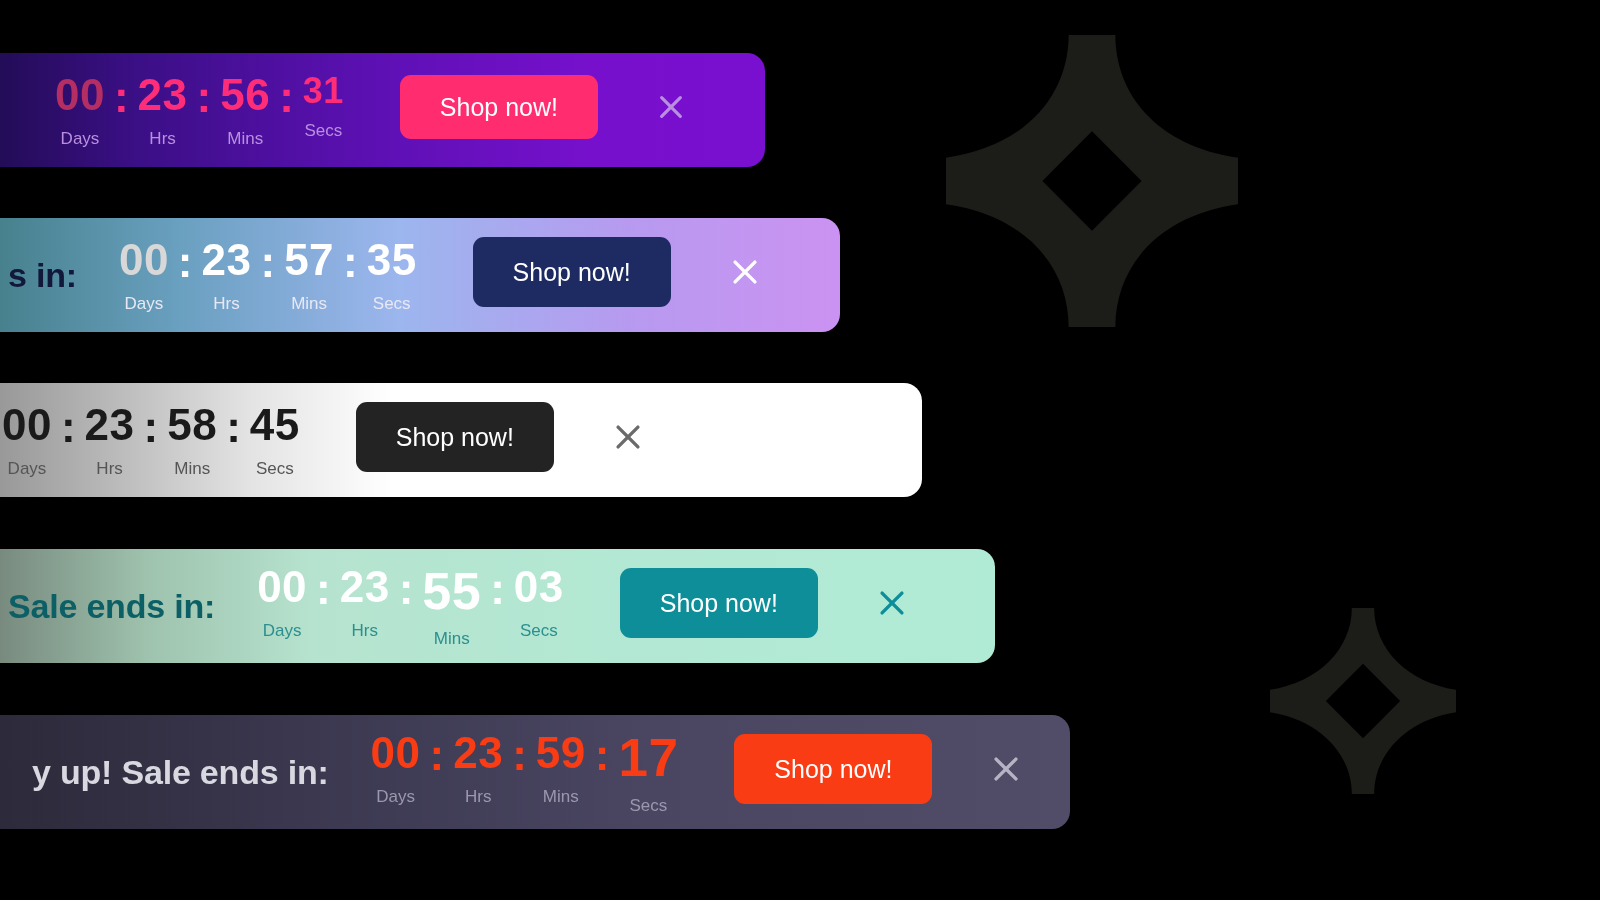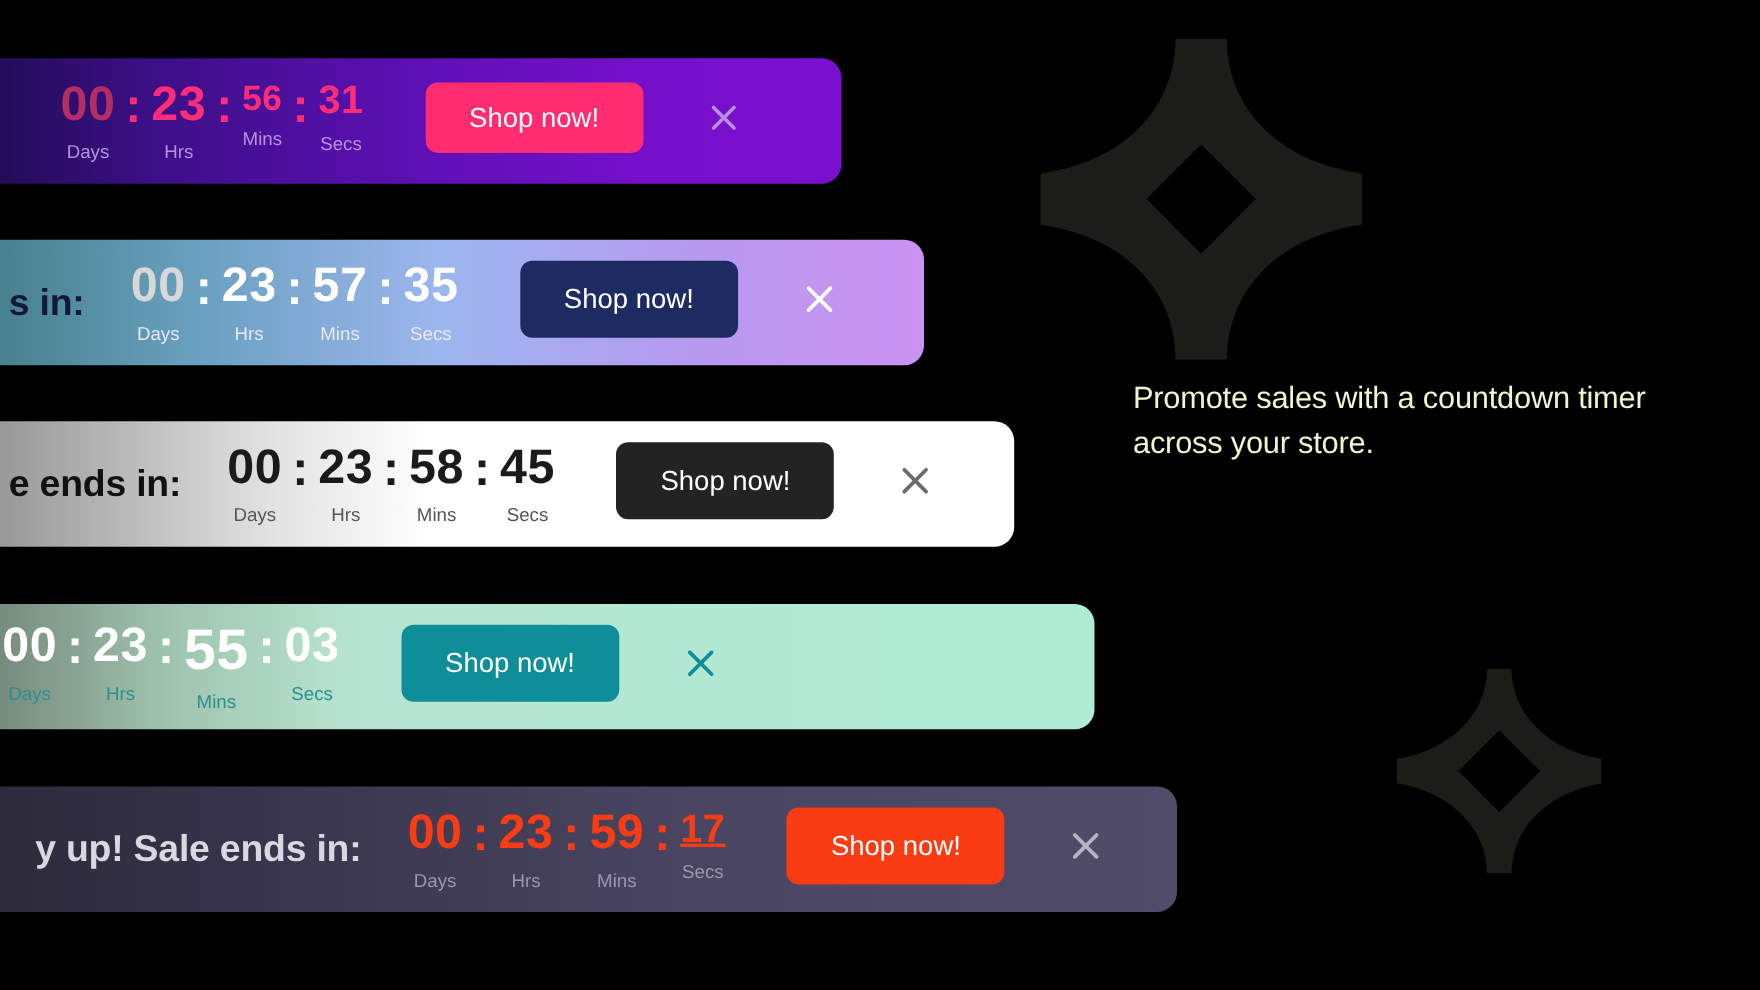--- a/index.html
+++ b/index.html
@@ -145,21 +145,21 @@
             <span class="unit-val" style="color: rgb(181, 46, 99); font-size: 44px;">00</span>
             <span class="unit-lbl" style="color: rgb(185, 143, 224); font-size: 17px; margin-top: 13px;">Days</span>
           </div>
           <span class="colon" style="color: rgb(255, 45, 120); font-size: 44px; margin-top: 2px; padding-left: 9px; padding-right: 9px;">:</span>
           <div class="unit">
             <span class="unit-val" style="color: rgb(255, 45, 120); font-size: 44px;">23</span>
             <span class="unit-lbl" style="color: rgb(185, 143, 224); font-size: 17px; margin-top: 13px;">Hrs</span>
           </div>
           <span class="colon" style="color: rgb(255, 45, 120); font-size: 44px; margin-top: 2px; padding-left: 9px; padding-right: 9px;">:</span>
           <div class="unit">
-            <span class="unit-val" style="color: rgb(255, 45, 120); font-size: 32px;">56</span>
+            <span class="unit-val" style="color: rgb(255, 45, 120); font-size: 44px;">56</span>
             <span class="unit-lbl" style="color: rgb(185, 143, 224); font-size: 17px; margin-top: 13px;">Mins</span>
           </div>
           <span class="colon" style="color: rgb(255, 45, 120); font-size: 44px; margin-top: 2px; padding-left: 9px; padding-right: 9px;">:</span>
           <div class="unit">
             <span class="unit-val" style="color: rgb(255, 45, 120); font-size: 36px;">31</span>
             <span class="unit-lbl" style="color: rgb(185, 143, 224); font-size: 17px; margin-top: 13px;">Secs</span>
           </div>
         </div>
         <button class="shop-btn" style="background: rgb(255, 45, 112); color: rgb(255, 255, 255); width: 198px; height: 64px; font-size: 25px; margin-left: 56px; margin-bottom: 6px; font-family: &quot;Liberation Sans&quot;, sans-serif;">Shop now!</button>
         <button class="close-btn" style="margin-left: 50px; margin-bottom: 6px; width: 46px; height: 46px;">
@@ -194,21 +194,20 @@
         </div>
         <button class="shop-btn" style="background: rgb(30, 43, 98); color: rgb(255, 255, 255); width: 198px; height: 70px; font-size: 25px; margin-left: 56px; margin-bottom: 6px; font-family: &quot;Liberation Sans&quot;, sans-serif;">Shop now!</button>
         <button class="close-btn" style="margin-left: 50px; margin-bottom: 6px; width: 48px; height: 48px;">
           <svg width="34" height="34" viewBox="0 0 24 24" fill="none" stroke="#ffffff" stroke-width="2.4" stroke-linecap="round" aria-hidden="true">
             <line x1="5" y1="5" x2="19" y2="19"></line>
             <line x1="19" y1="5" x2="5" y2="19"></line>
           </svg>
         </button>
       </div>
       <div class="bar" style="top: 383px; height: 114px; width: 962px; background: linear-gradient(90deg, rgb(141, 141, 141) 0%, rgb(180, 180, 180) 14%, rgb(227, 227, 227) 30%, rgb(255, 255, 255) 45%, rgb(255, 255, 255) 100%);">
-        <div class="bar-label" style="color: rgb(17, 17, 17); font-size: 34px; margin-left: 48px;">e ends in:</div>
         <div class="timer" style="margin-left: 42px;">
           <div class="unit">
             <span class="unit-val" style="color: rgb(26, 26, 26); font-size: 44px;">00</span>
             <span class="unit-lbl" style="color: rgb(85, 85, 85); font-size: 17px; margin-top: 13px;">Days</span>
           </div>
           <span class="colon" style="color: rgb(26, 26, 26); font-size: 44px; margin-top: 2px; padding-left: 9px; padding-right: 9px;">:</span>
           <div class="unit">
             <span class="unit-val" style="color: rgb(26, 26, 26); font-size: 44px;">23</span>
             <span class="unit-lbl" style="color: rgb(85, 85, 85); font-size: 17px; margin-top: 13px;">Hrs</span>
           </div>
@@ -225,20 +224,21 @@
         </div>
         <button class="shop-btn" style="background: rgb(35, 35, 35); color: rgb(255, 255, 255); width: 198px; height: 70px; font-size: 25px; margin-left: 56px; margin-bottom: 6px; font-family: &quot;Liberation Sans&quot;, sans-serif;">Shop now!</button>
         <button class="close-btn" style="margin-left: 50px; margin-bottom: 6px; width: 48px; height: 48px;">
           <svg width="34" height="34" viewBox="0 0 24 24" fill="none" stroke="#6b6b6b" stroke-width="2.4" stroke-linecap="round" aria-hidden="true">
             <line x1="5" y1="5" x2="19" y2="19"></line>
             <line x1="19" y1="5" x2="5" y2="19"></line>
           </svg>
         </button>
       </div>
       <div class="bar" style="top: 549px; height: 114px; width: 1035px; background: linear-gradient(90deg, rgb(110, 123, 114) 0%, rgb(158, 194, 173) 18%, rgb(182, 227, 207) 34%, rgb(179, 232, 211) 60%, rgb(176, 235, 214) 100%);">
+        <div class="bar-label" style="color: rgb(13, 95, 102); font-size: 34px; margin-left: 48px;">Sale ends in:</div>
         <div class="timer" style="margin-left: 42px;">
           <div class="unit">
             <span class="unit-val" style="color: rgb(255, 255, 255); font-size: 44px;">00</span>
             <span class="unit-lbl" style="color: rgb(44, 143, 143); font-size: 17px; margin-top: 13px;">Days</span>
           </div>
           <span class="colon" style="color: rgb(255, 255, 255); font-size: 44px; margin-top: 2px; padding-left: 9px; padding-right: 9px;">:</span>
           <div class="unit">
             <span class="unit-val" style="color: rgb(255, 255, 255); font-size: 44px;">23</span>
             <span class="unit-lbl" style="color: rgb(44, 143, 143); font-size: 17px; margin-top: 13px;">Hrs</span>
           </div>
@@ -273,31 +273,30 @@
             <span class="unit-val" style="color: rgb(250, 60, 20); font-size: 44px;">23</span>
             <span class="unit-lbl" style="color: rgb(154, 152, 174); font-size: 17px; margin-top: 13px;">Hrs</span>
           </div>
           <span class="colon" style="color: rgb(250, 60, 20); font-size: 44px; margin-top: 2px; padding-left: 9px; padding-right: 9px;">:</span>
           <div class="unit">
             <span class="unit-val" style="color: rgb(250, 60, 20); font-size: 44px;">59</span>
             <span class="unit-lbl" style="color: rgb(154, 152, 174); font-size: 17px; margin-top: 13px;">Mins</span>
           </div>
           <span class="colon" style="color: rgb(250, 60, 20); font-size: 44px; margin-top: 2px; padding-left: 9px; padding-right: 9px;">:</span>
           <div class="unit">
-            <span class="unit-val" style="color: rgb(250, 60, 20); font-size: 36px; text-decoration: underline;">17</span>
+            <span class="unit-val" style="color: rgb(250, 60, 20); font-size: 53px;">17</span>
             <span class="unit-lbl" style="color: rgb(154, 152, 174); font-size: 17px; margin-top: 13px;">Secs</span>
           </div>
         </div>
         <button class="shop-btn" style="background: rgb(250, 60, 20); color: rgb(255, 255, 255); width: 198px; height: 70px; font-size: 25px; margin-left: 56px; margin-bottom: 6px; font-family: &quot;Liberation Sans&quot;, sans-serif;">Shop now!</button>
         <button class="close-btn" style="margin-left: 50px; margin-bottom: 6px; width: 48px; height: 48px;">
           <svg width="34" height="34" viewBox="0 0 24 24" fill="none" stroke="#b6b4c4" stroke-width="2.4" stroke-linecap="round" aria-hidden="true">
             <line x1="5" y1="5" x2="19" y2="19"></line>
             <line x1="19" y1="5" x2="5" y2="19"></line>
           </svg>
         </button>
       </div>
     </div>
 
   <div id="copy">
-    <p id="subcopy" style="color: rgb(240, 247, 208);">Promote sales with a countdown timer across your store.</p>
   </div>
 
 </div>
 
 </body></html>

